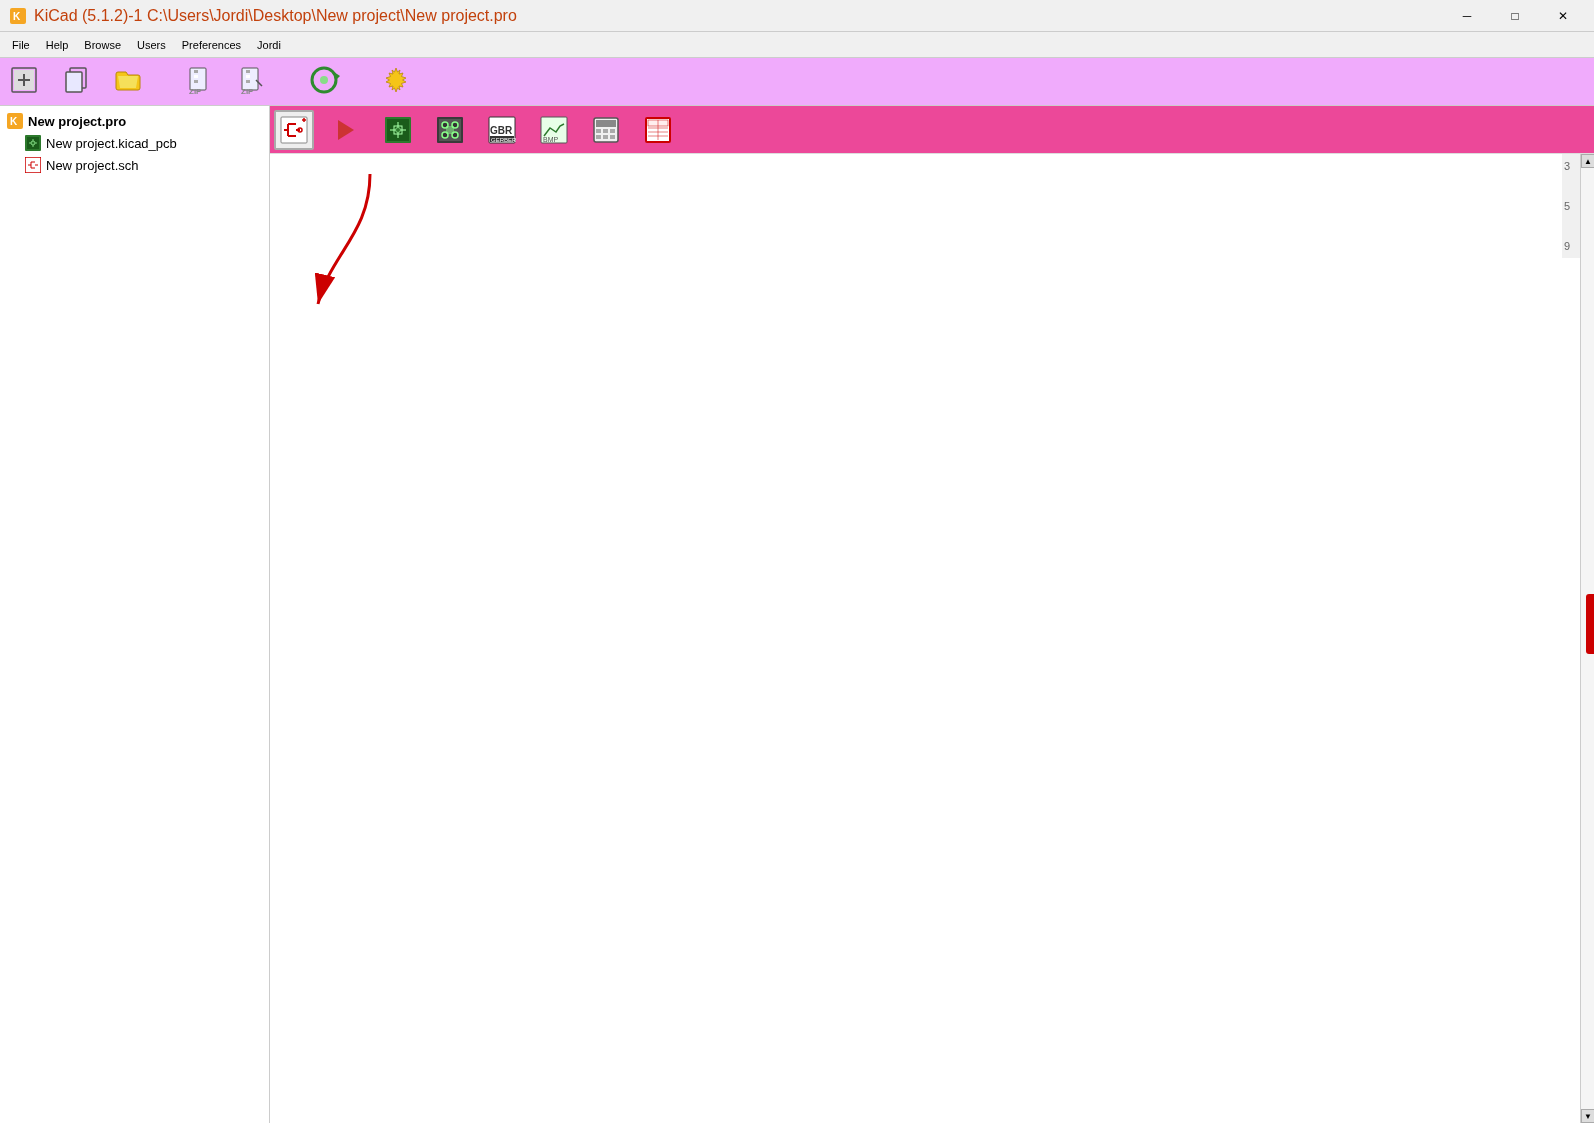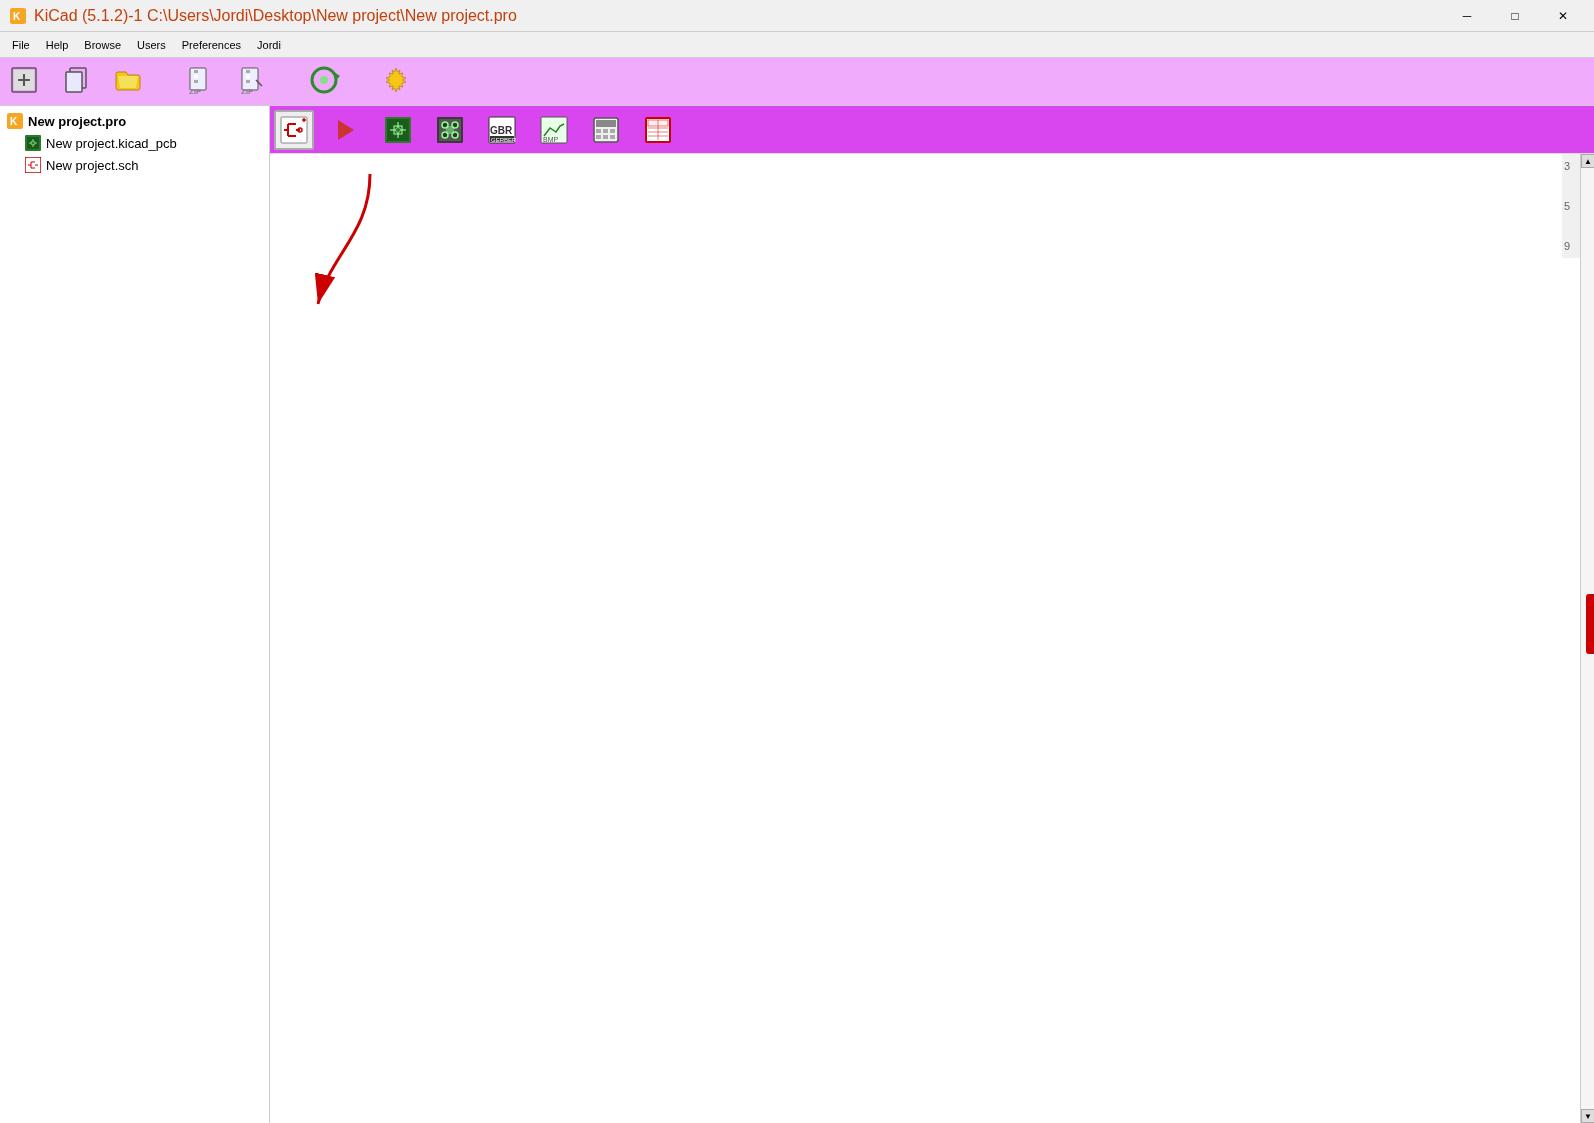--- a/index.html
+++ b/index.html
@@ -135,21 +135,21 @@
     
     .right-panel {
       flex: 1;
       background: white;
       position: relative;
       overflow: hidden;
     }
 
     
     .toolbar2 {
-      background: #d946ef;
+      background: #ec4899;
       height: 48px;
       display: flex;
       align-items: center;
       padding: 2px 4px;
       gap: 12px;
       border-bottom: 1px solid #ddd;
     }
 
     
     .content-area {

